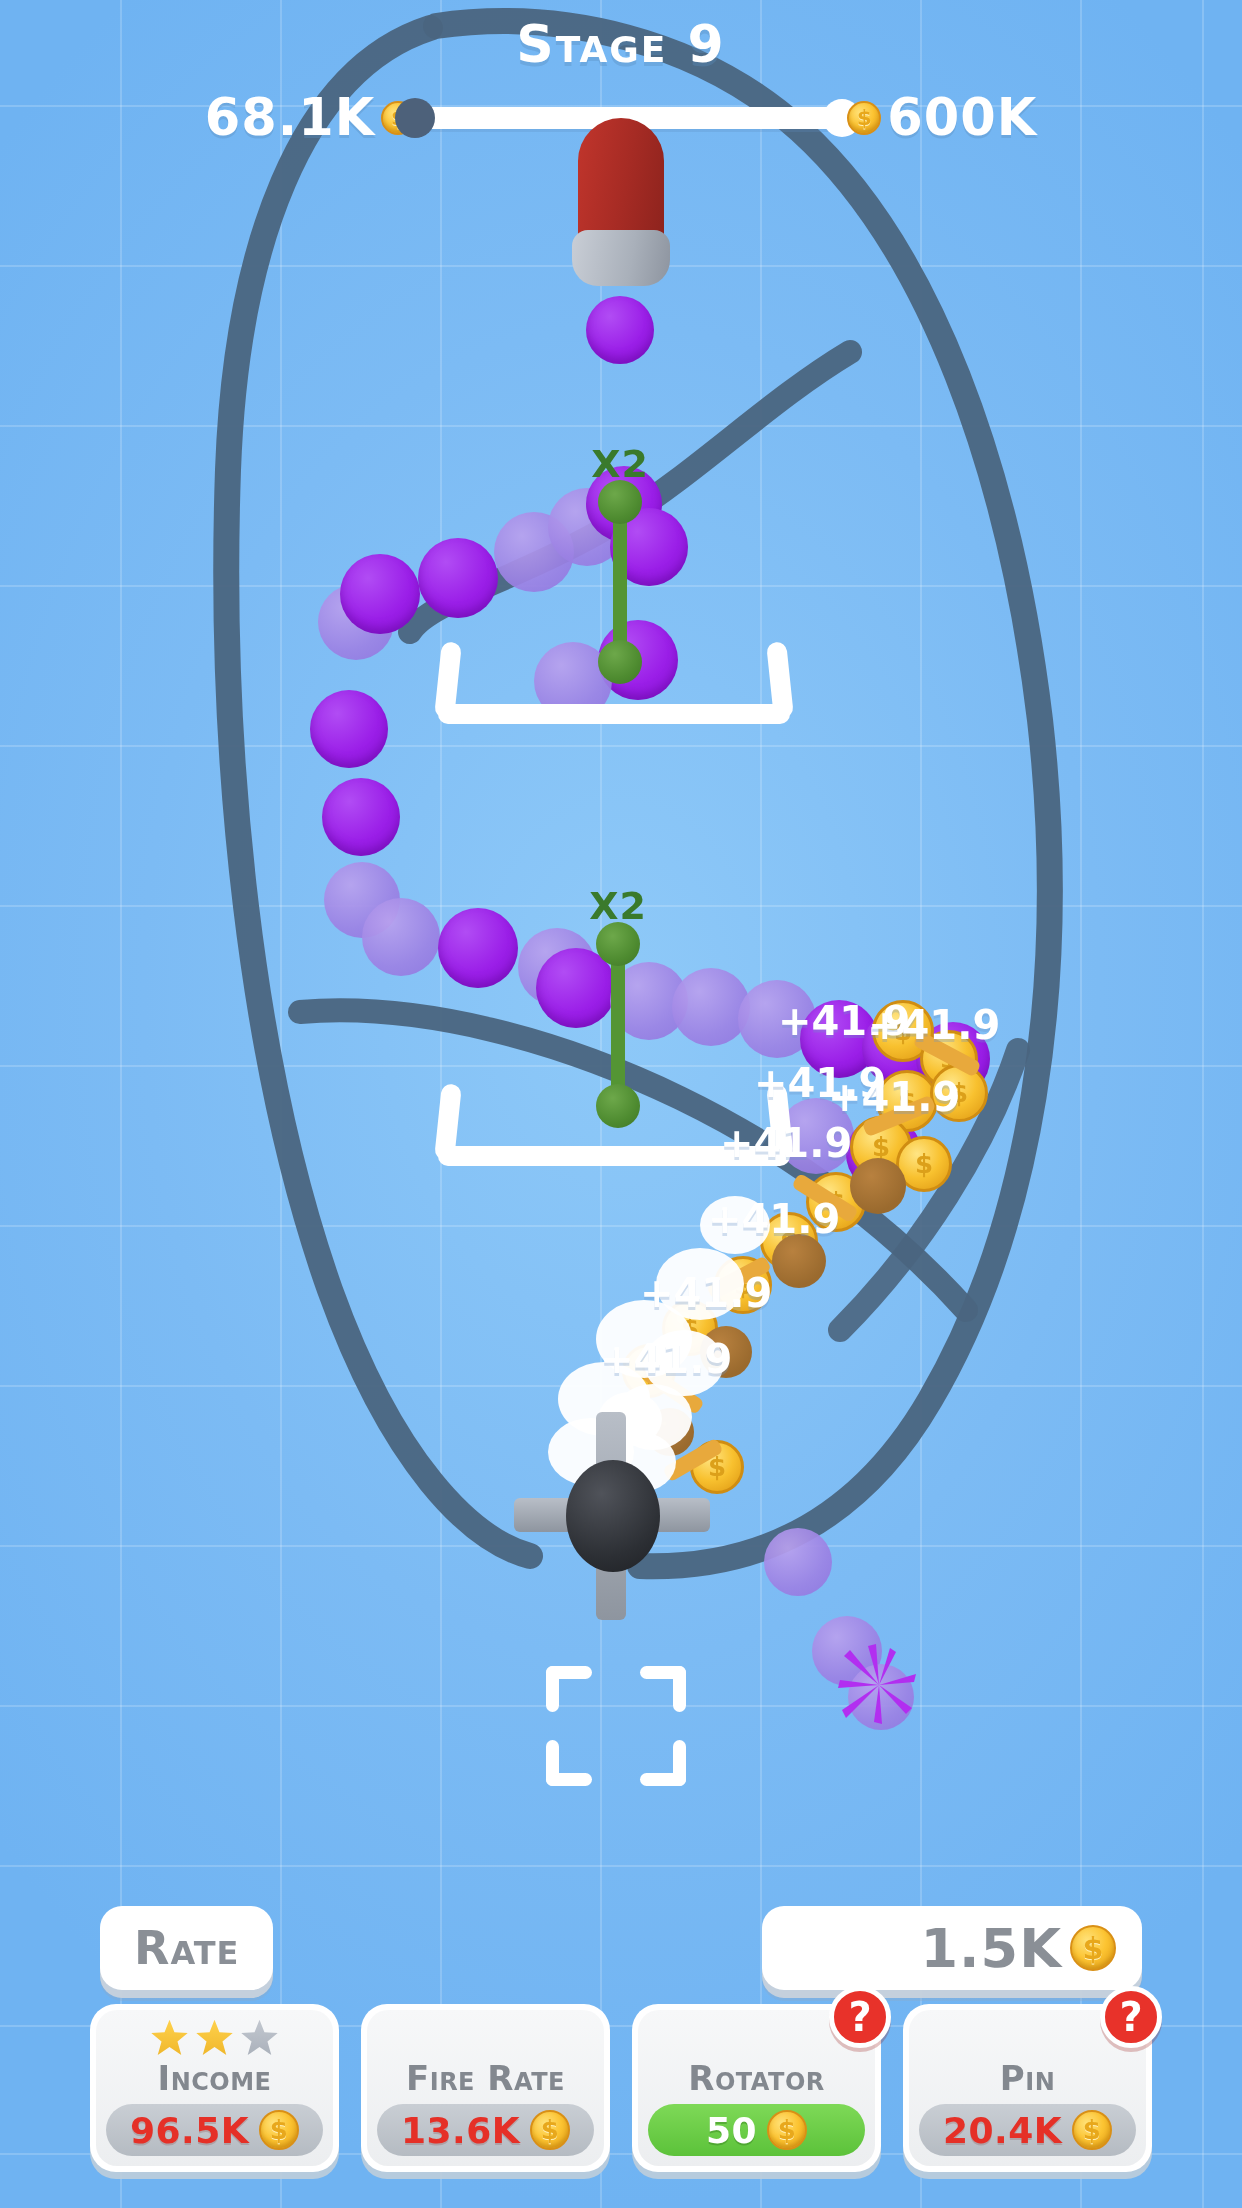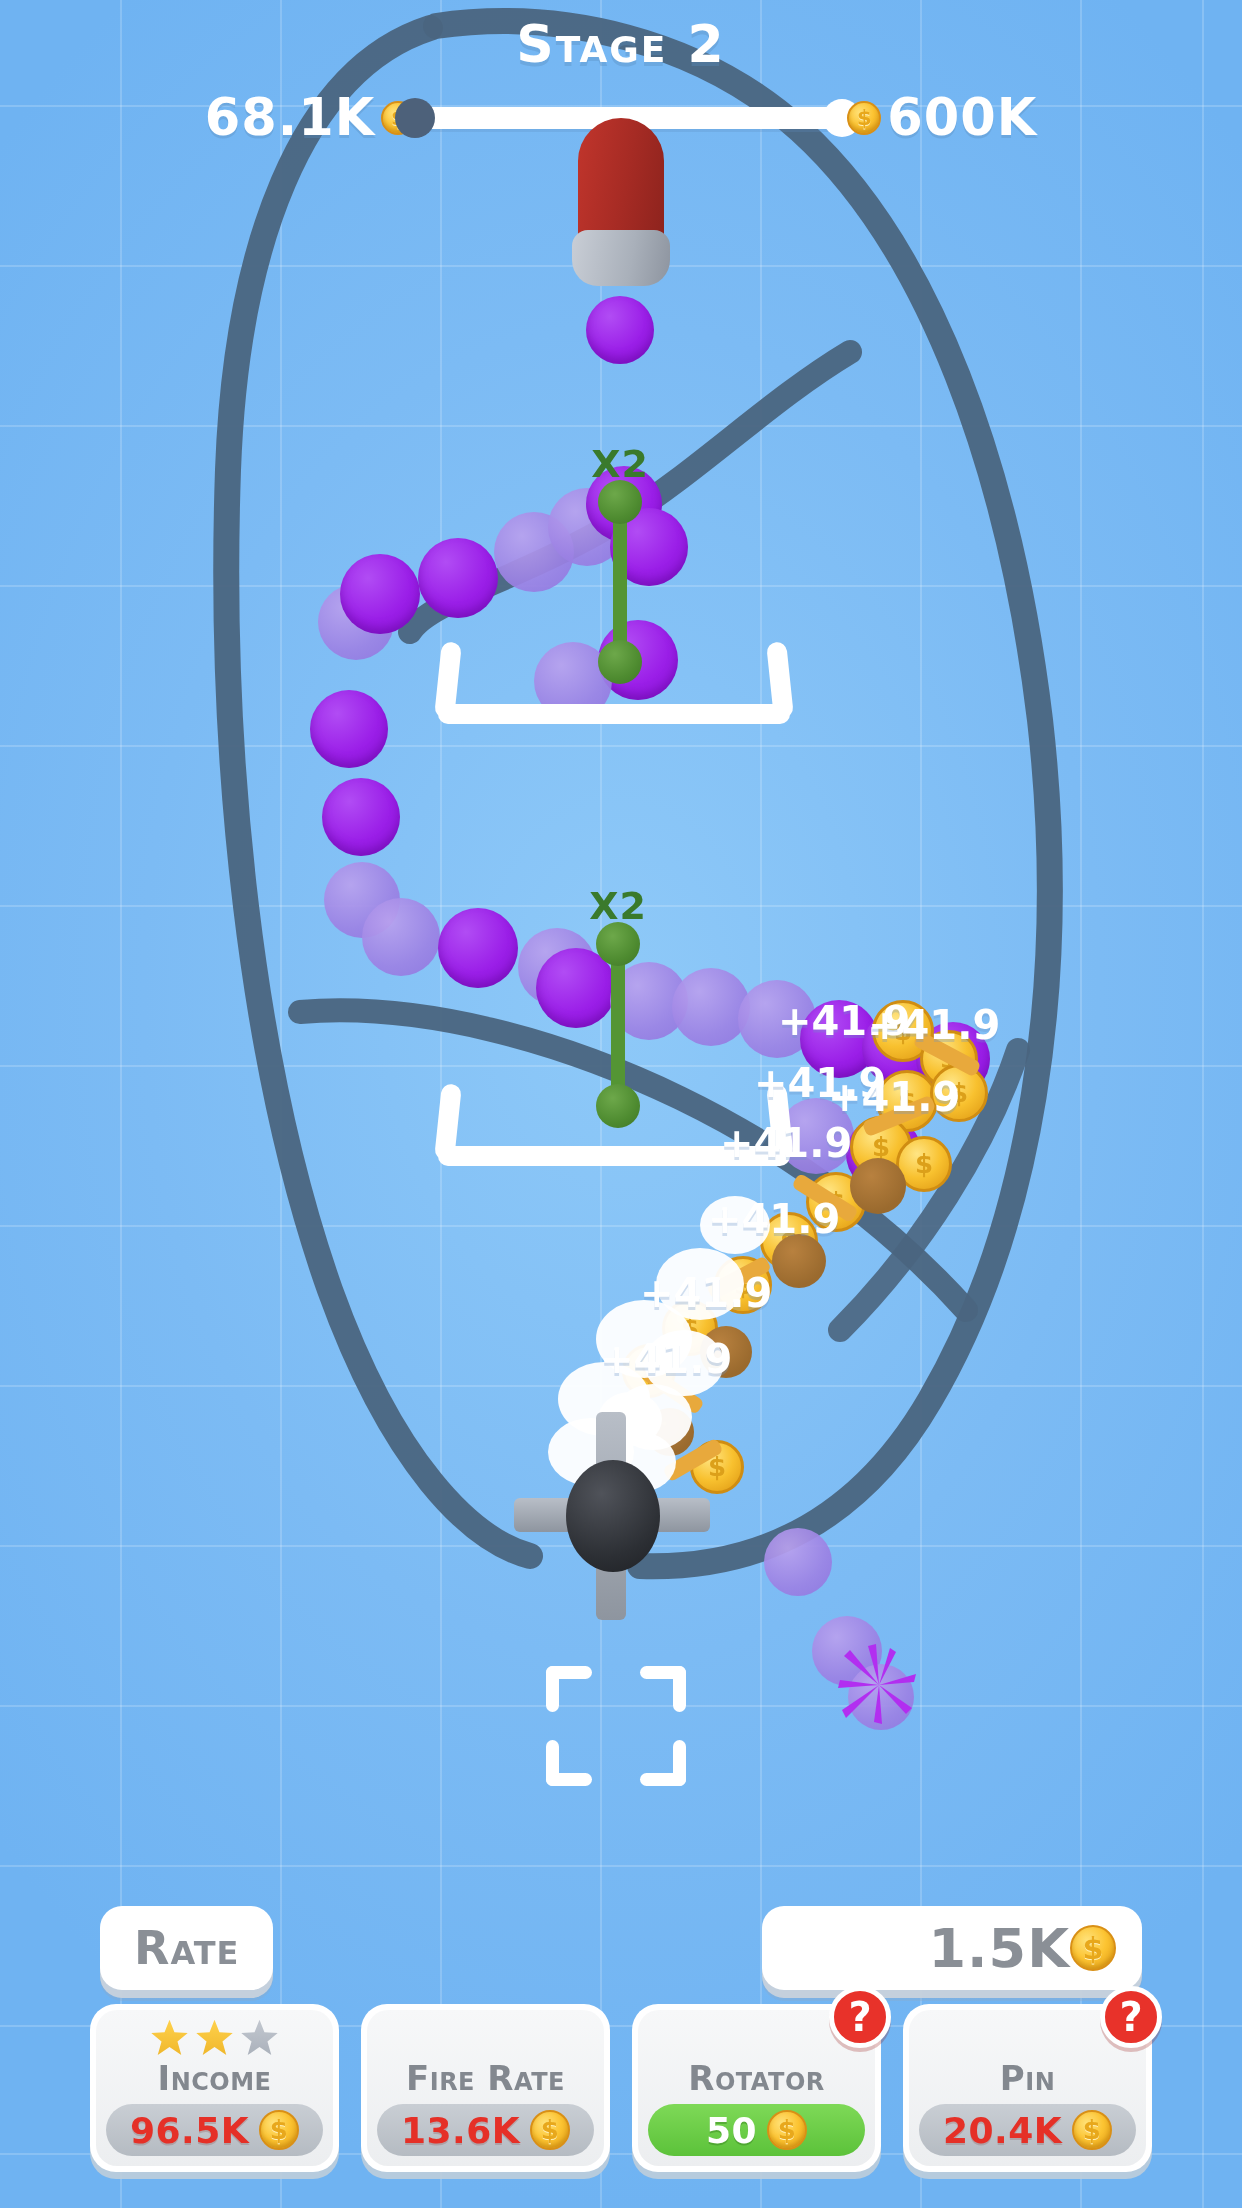--- a/index.html
+++ b/index.html
@@ -189,21 +189,21 @@
     font-size:46px; font-weight:bold; color:#8a8f96;
     font-variant:small-caps; letter-spacing:1px;
     user-select:none;
   }
   .coin-panel{
     margin-left:auto;
     background:#ffffff; border-radius:22px;
     box-shadow:0 8px 0 rgba(200,210,220,.95), 0 11px 0 rgba(140,170,200,.35);
     height:84px; width:380px;
     display:flex; align-items:center; justify-content:flex-end;
-    padding:0 26px; gap:0;
+    padding:0 26px; gap:8px;
   }
   .coin-panel .amt{
     font-size:54px; font-weight:bold; color:#8a8f96;
     font-variant:small-caps; letter-spacing:1px;
   }
 
   .hud-row-2{
     position:absolute; left:0; bottom:36px; width:100%;
     display:flex; justify-content:center; gap:22px; padding:0 90px;
   }
@@ -267,21 +267,21 @@
   <svg class="ink" viewBox="0 0 1242 2208">
     <g fill="none" stroke="#4a6580" stroke-linecap="round" stroke-linejoin="round">
       <path d="M430,28 C300,70 236,250 228,470 C218,760 252,1070 330,1290 C392,1462 470,1540 530,1556" stroke-width="26" opacity=".95"></path>
       <path d="M436,26 C560,8 700,40 800,130 C930,248 1010,470 1040,720 C1070,985 1030,1230 930,1400 C860,1520 760,1570 640,1566" stroke-width="26" opacity=".95"></path>
       <path d="M850,352 C770,400 700,470 620,520 C520,580 430,600 410,632" stroke-width="24" opacity=".95"></path>
       <path d="M300,1012 C420,1002 560,1040 680,1098 C800,1156 900,1236 966,1310" stroke-width="24" opacity=".95"></path>
       <path d="M1018,1050 C986,1146 920,1250 840,1330" stroke-width="24" opacity=".9"></path>
     </g>
   </svg>
 
-  <div class="stage-title">Stage 2</div>
+  <div class="stage-title">Stage 9</div>
 
   <div class="progress-row">
     <span class="prog-label">68.1K</span>
     <span class="coin c34"></span>
     <div class="track">
       <span class="knob-left"></span>
       <span class="knob-right"></span>
     </div>
     <span class="coin c34"></span>
     <span class="prog-label">600K</span>

